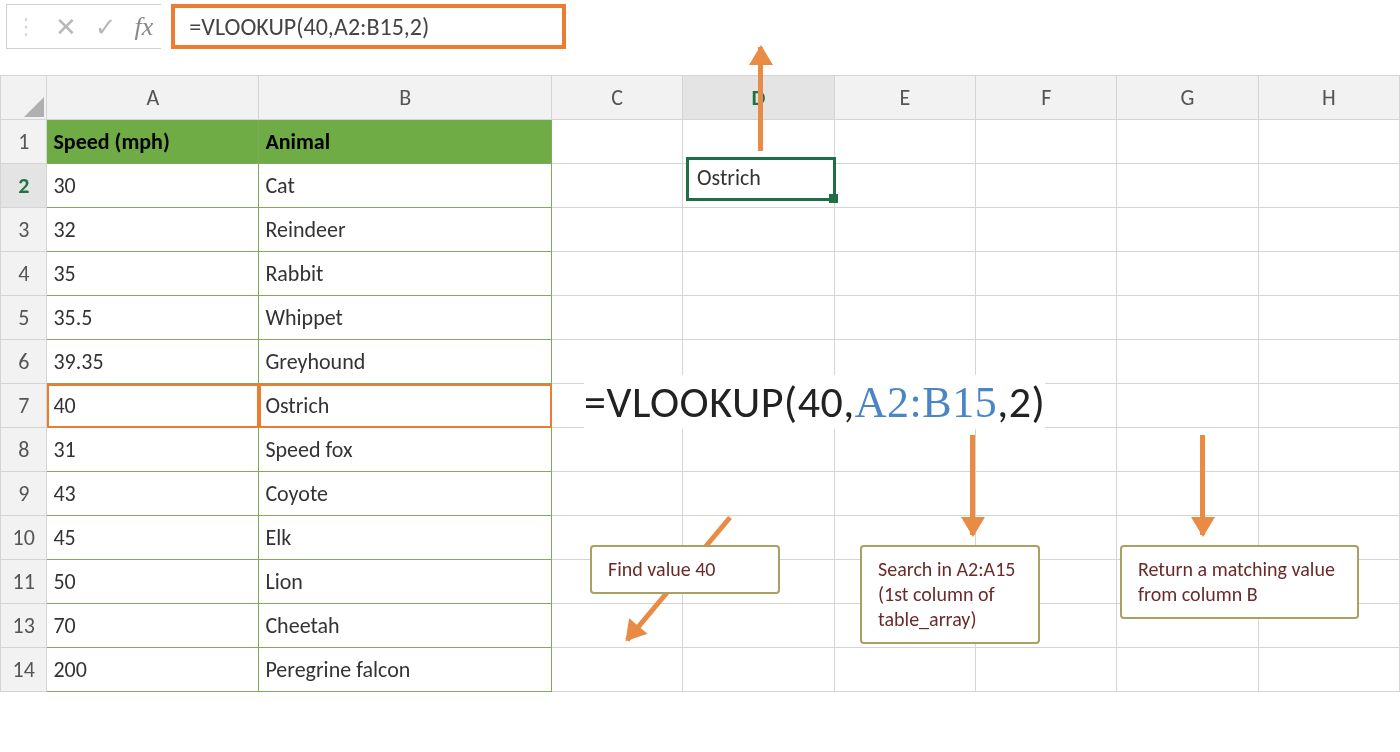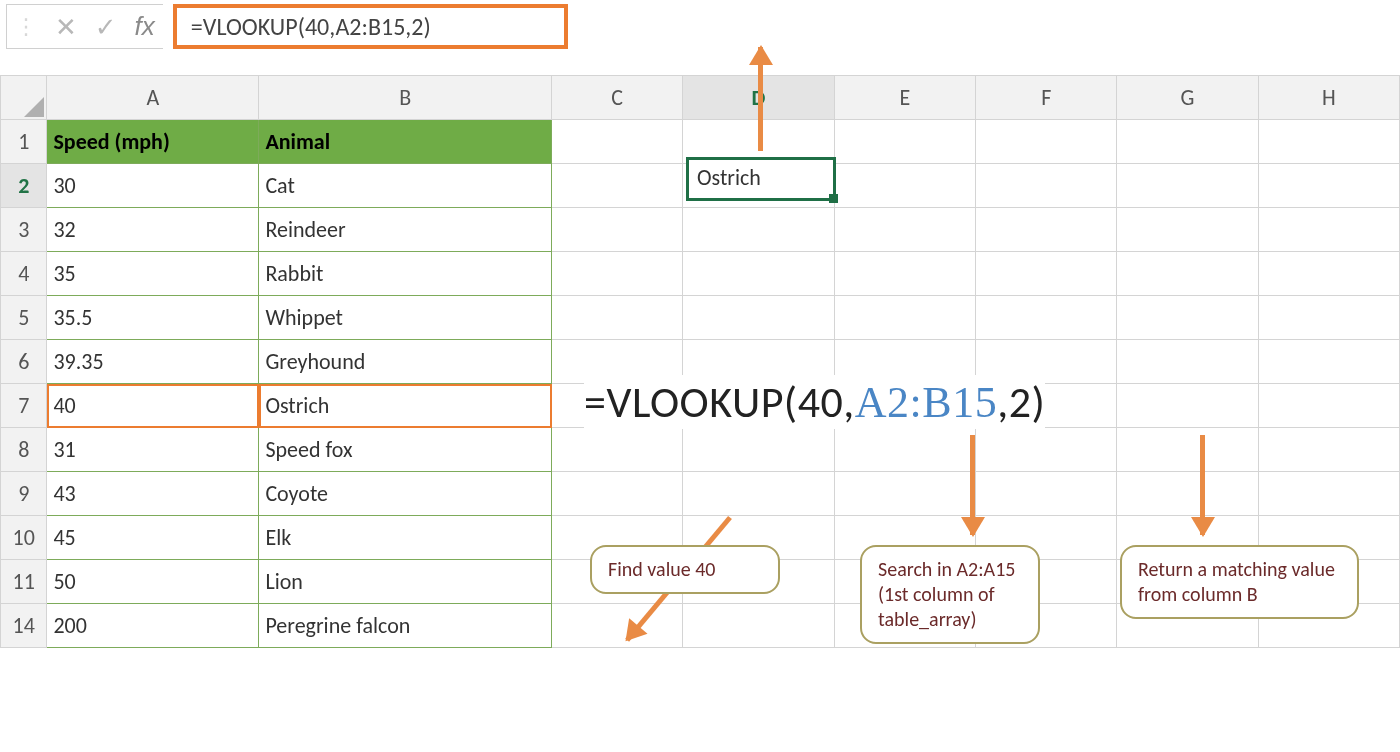--- a/index.html
+++ b/index.html
@@ -39,21 +39,21 @@
     gap: 18px;
     color: #b8b8b8;
     font-size: 26px;
   }
   .fbar-icons .sep {
     color: #d8d8d8;
     font-size: 22px;
   }
   .fx {
     font-style: italic;
-    font-family: Liberation Sans, sans-serif;
+    font-family: Liberation Serif, serif;
     color: #8a8a8a;
     font-size: 26px;
     font-weight: 500;
   }
   .formula-input {
     flex: 0 0 auto;
     border: 4px solid #ec7c30;
     padding: 4px 14px;
     font-size: 24px;
     color: #444;
@@ -149,21 +149,21 @@
     background: #fff;
     color: #222;
     white-space: nowrap;
   }
   .bigformula .ref { color: #4a86c5; font-family: Liberation Serif, serif; }
 
   
   .callout {
     position: absolute;
     border: 2px solid #aaa061;
-    border-radius: 16px;
+    border-radius: 4px;
     padding: 10px 16px;
     font-size: 20px;
     color: #6b2a2a;
     background: #fff;
     line-height: 1.25;
   }
 
   
   .arrow {
     position: absolute;
@@ -350,20 +350,31 @@
       <td class="datacell num">50</td>
       <td class="datacell">Lion</td>
       <td></td>
           <td></td>
           <td></td>
           <td></td>
           <td></td>
           <td></td>
     </tr>
     <tr>
+      <th class="row">13</th>
+      <td class="datacell num">70</td>
+      <td class="datacell">Cheetah</td>
+      <td></td>
+          <td></td>
+          <td></td>
+          <td></td>
+          <td></td>
+          <td></td>
+    </tr>
+    <tr>
       <th class="row">14</th>
       <td class="datacell num">200</td>
       <td class="datacell">Peregrine falcon</td>
       <td></td>
           <td></td>
           <td></td>
           <td></td>
           <td></td>
           <td></td>
     </tr>

